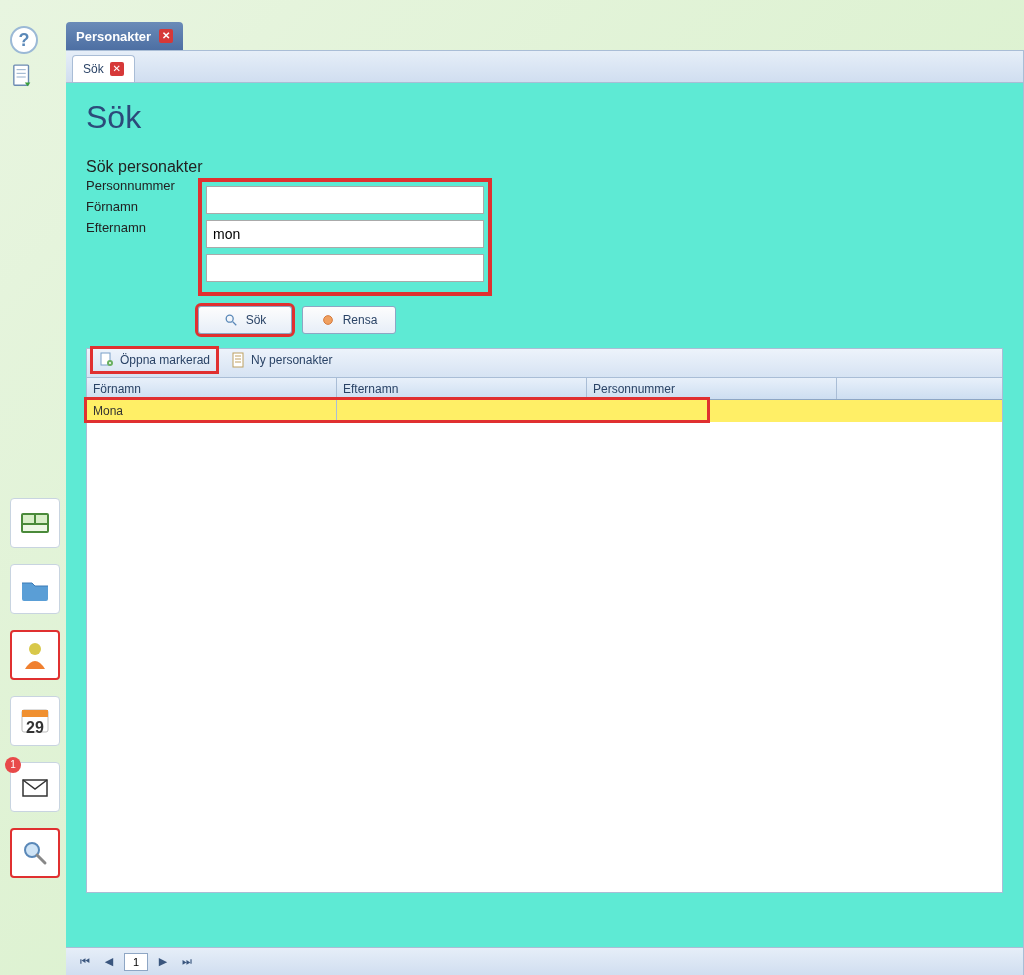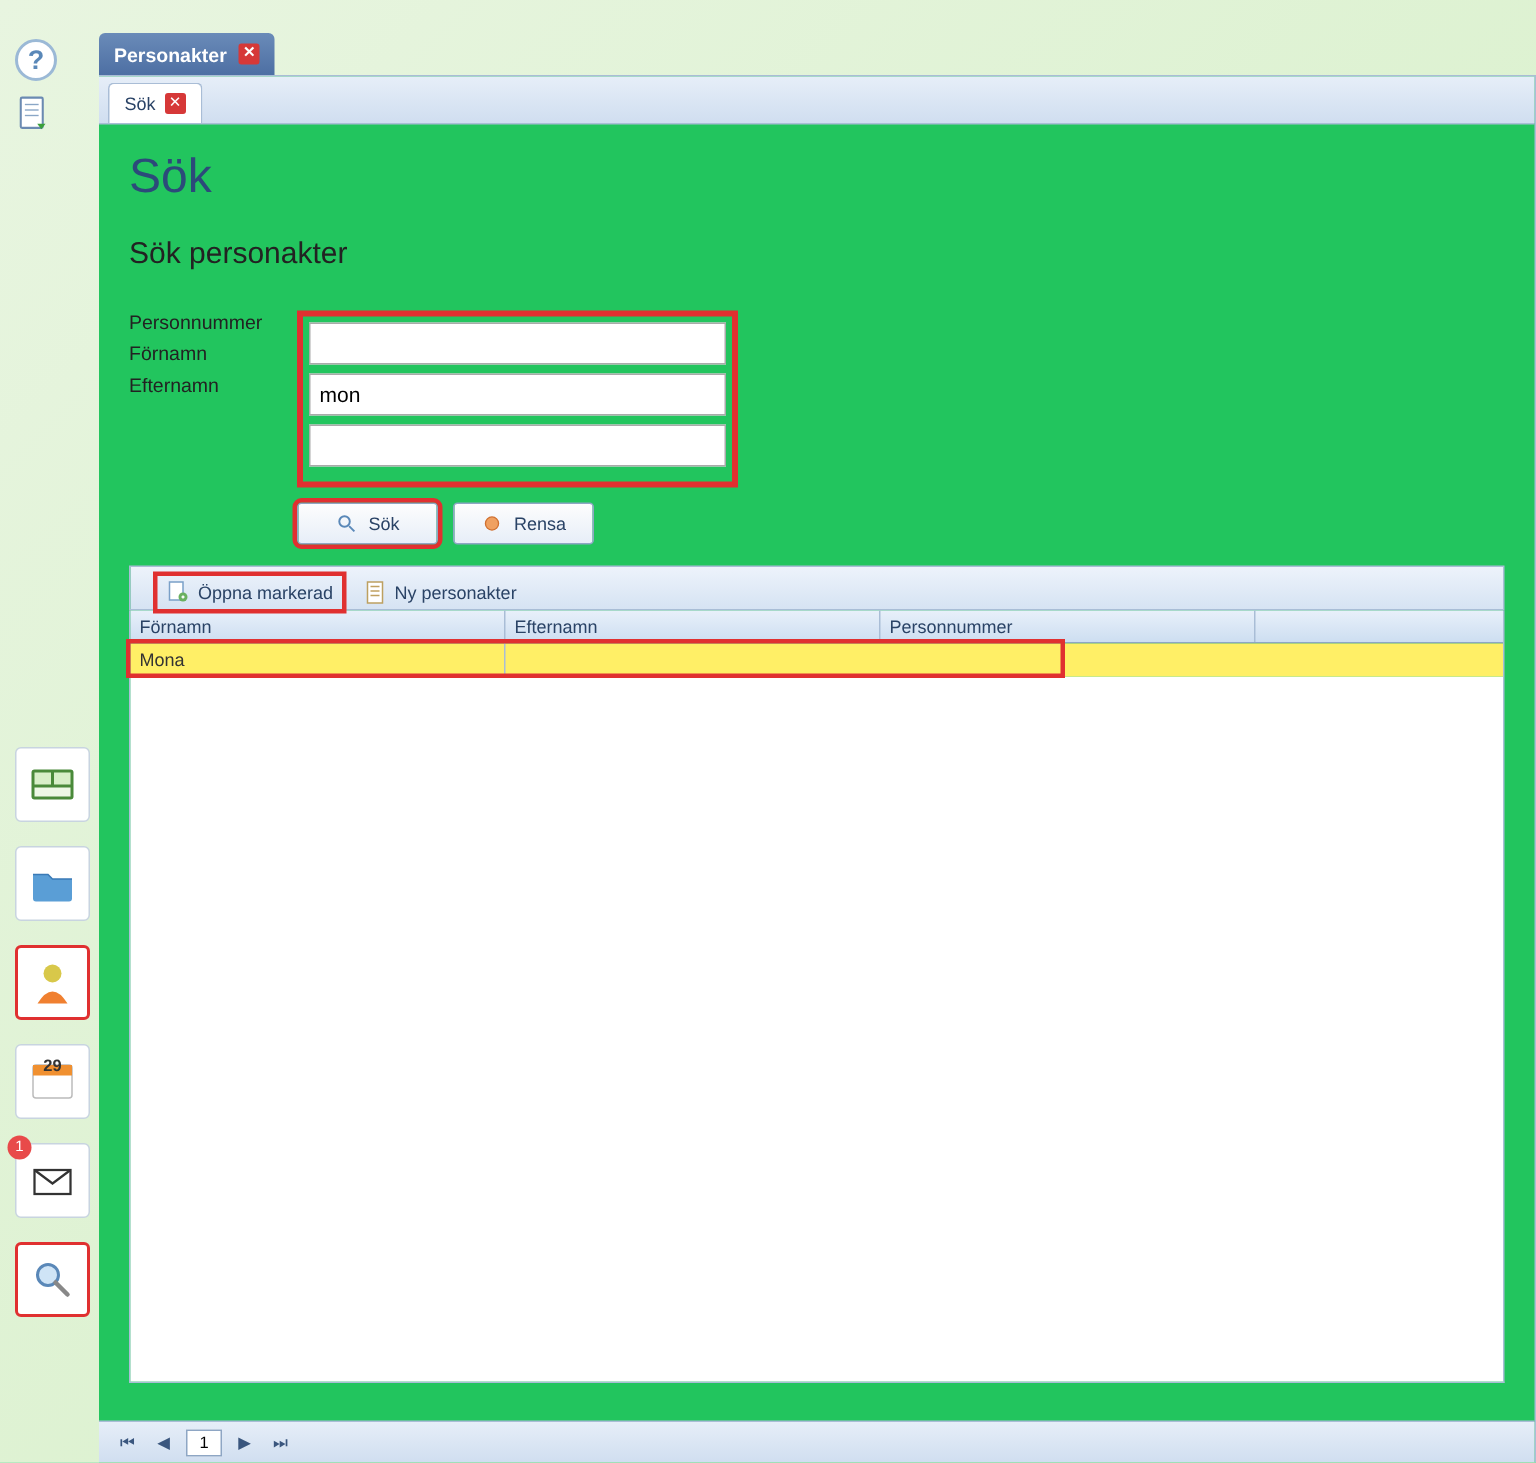--- a/index.html
+++ b/index.html
@@ -99,21 +99,21 @@
   width: 14px; height: 14px;
   background: #d63838;
   color: #fff;
   font-size: 10px;
   line-height: 14px;
   text-align: center;
   border-radius: 2px;
   cursor: pointer;
 }
 .window-body {
-  background: #22c55e;
+  background: #5eead4;
   border: 1px solid #a9bdd6;
   border-left: none;
   border-bottom: none;
   height: calc(100% - 28px);
   position: relative;
 }
 .inner-tabbar {
   background: linear-gradient(#e6eef8, #d0def0);
   border-bottom: 1px solid #a9bdd6;
   padding: 4px 6px 0 6px;
@@ -139,24 +139,24 @@
   position: relative;
 }
 h1.page-title {
   font-family: Verdana, sans-serif;
   font-size: 32px;
   font-weight: normal;
   color: #2c4a7a;
   margin-bottom: 22px;
 }
 h2.section-title {
-  font-size: 20px;
+  font-size: 16px;
   font-weight: normal;
   color: #222;
-  margin-bottom: 26px;
+  margin-bottom: 2px;
 }
 .form-row {
   display: flex;
   align-items: center;
   margin-bottom: 6px;
 }
 .form-label {
   width: 112px;
   color: #222;
   font-size: 13px;
@@ -199,22 +199,22 @@
   outline-offset: 0;
 }
 .btn svg { width: 14px; height: 14px; }
 
 .toolbar2 {
   margin-top: 14px;
   background: linear-gradient(#edf3fb, #d6e3f3);
   border: 1px solid #a9bdd6;
   height: 30px;
   display: flex;
-  align-items: flex-end;
-  padding: 0 18px;
+  align-items: flex-start;
+  padding: 0 6px;
   gap: 8px;
 }
 .tool-item {
   display: inline-flex;
   align-items: center;
   gap: 5px;
   padding: 3px 6px;
   color: #2a4366;
   font-size: 12px;
   cursor: pointer;
@@ -331,21 +331,21 @@
       <svg viewBox="0 0 32 32">
           <circle cx="16" cy="10" r="6" fill="#d8c84a"></circle>
           <path d="M6 30 q10 -16 20 0 z" fill="#f08030"></path>
         </svg>
     </div>
     <div class="side-btn">
       <svg viewBox="0 0 32 32">
           <rect x="3" y="5" width="26" height="22" rx="2" fill="#fff" stroke="#bbb"></rect>
           <rect x="3" y="5" width="26" height="7" fill="#f09030"></rect>
         </svg>
-      <span style="position:absolute;font-size:11px;color:#333;font-weight:bold;top:8px;">29</span>
+      <span style="position:absolute;font-size:16px;color:#333;font-weight:bold;top:22px;">29</span>
     </div>
     <div class="side-btn">
       <div class="badge">1</div>
       <svg viewBox="0 0 32 32">
           <rect x="4" y="9" width="24" height="16" fill="#fff" stroke="#333" stroke-width="1.5"></rect>
           <path d="M4 9 l12 9 l12 -9" fill="none" stroke="#333" stroke-width="1.5"></path>
         </svg>
     </div>
     <div class="side-btn red-outline">
       <svg viewBox="0 0 32 32">

